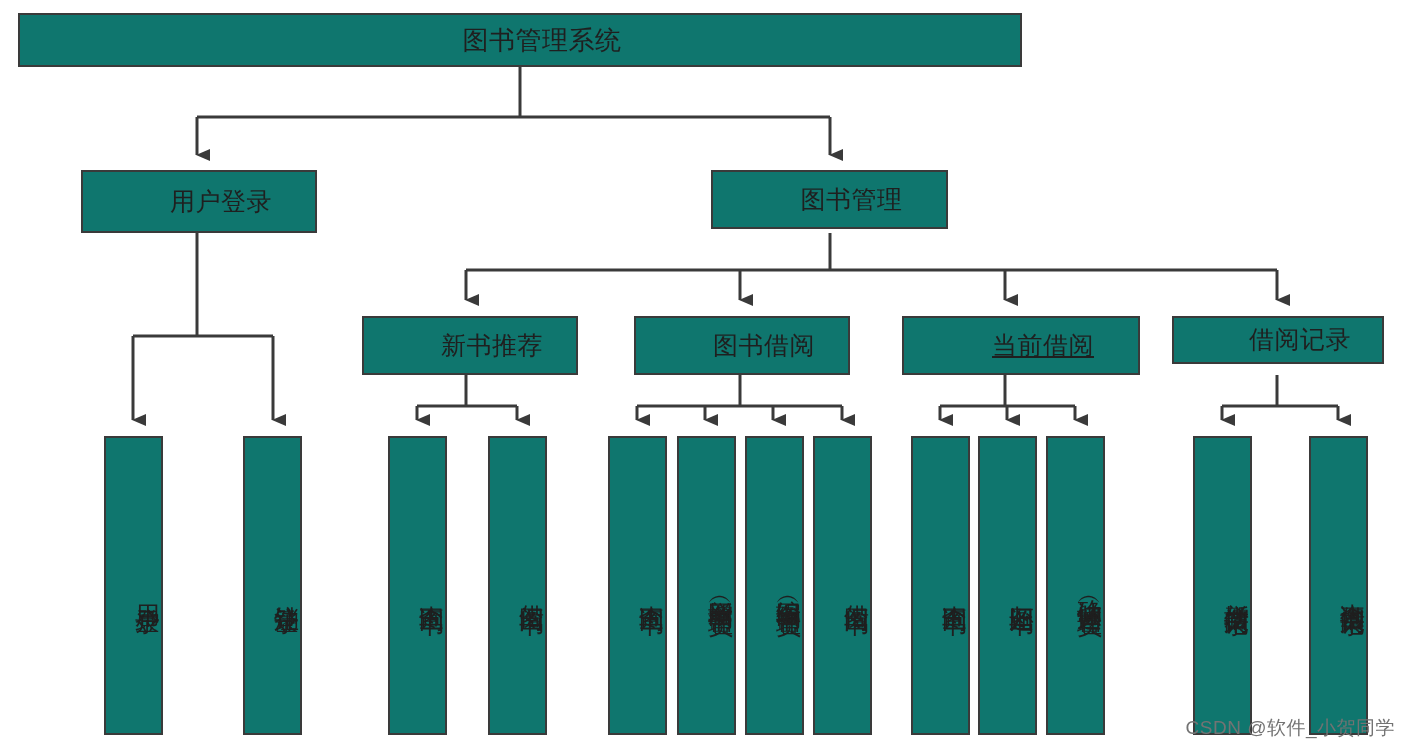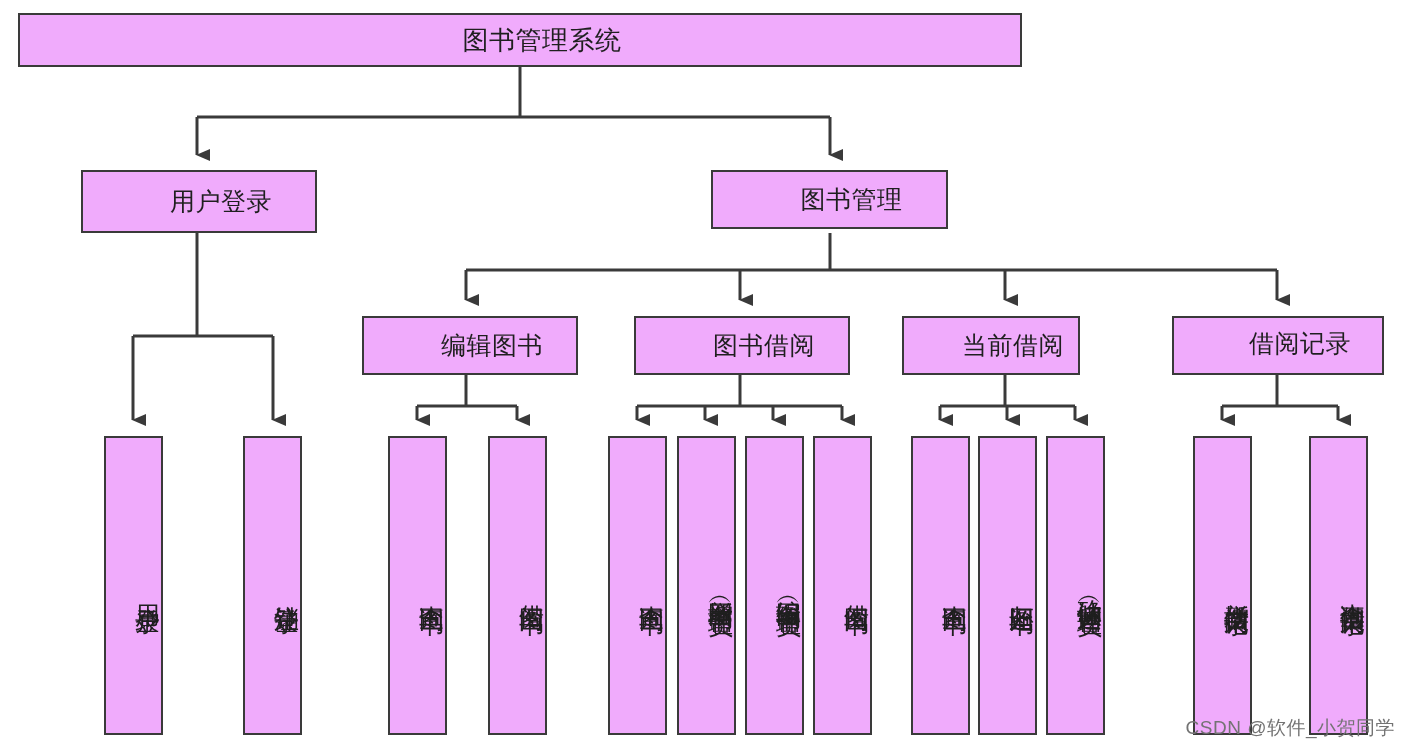--- a/index.html
+++ b/index.html
@@ -23,21 +23,21 @@
     position: absolute;
     left: 0;
     top: 0;
     width: 1405px;
     height: 747px;
     pointer-events: none;
   }
   .node {
     position: absolute;
     box-sizing: border-box;
-    background: #f0abfc;
+    background: #0f766e;
     border: 2.5px solid #3a3a3a;
     display: flex;
     align-items: center;
     justify-content: center;
     color: #1f1f1f;
     line-height: 1.18;
     padding-left: 44px;
   }
   .node.horiz {
     font-size: 25px;
@@ -126,27 +126,27 @@
       <path d="M 1338 406 L 1338 420" marker-end="url(#arrow)"></path>
     </g>
   </svg>
 
   <div class="node horiz root" style="left:18px; top:13px; width:1004px; height:54px;">图书管理系统</div>
 
   <div class="node horiz" style="left:81px; top:170px; width:236px; height:63px;">用户登录</div>
 
   <div class="node horiz" style="left:711px; top:170px; width:237px; height:59px;">图书管理</div>
 
-  <div class="node horiz" style="left:362px; top:316px; width:216px; height:59px;">编辑图书</div>
+  <div class="node horiz" style="left:362px; top:316px; width:216px; height:59px;">新书推荐</div>
 
   <div class="node horiz" style="left:634px; top:316px; width:216px; height:59px;">图书借阅</div>
 
-  <div class="node horiz" style="left:902px; top:316px; width:178px; height:59px;">当前借阅</div>
+  <div class="node horiz" style="left:902px; top:316px; width:238px; height:59px;text-decoration:underline;">当前借阅</div>
 
-  <div class="node horiz" style="left:1172px; top:316px; width:212px; height:59px;font-family:Liberation Mono, monospace;">借阅记录</div>
+  <div class="node horiz" style="left:1172px; top:316px; width:212px; height:48px;">借阅记录</div>
 
   <div class="node vert" style="left:104px; top:436px; width:59px; height:299px;">
     <span class="vtext">用户登录</span>
   </div>
   <div class="node vert" style="left:243px; top:436px; width:59px; height:299px;">
     <span class="vtext">注销登录</span>
   </div>
 
   <div class="node vert" style="left:388px; top:436px; width:59px; height:299px;">
     <span class="vtext">查询图书</span>

